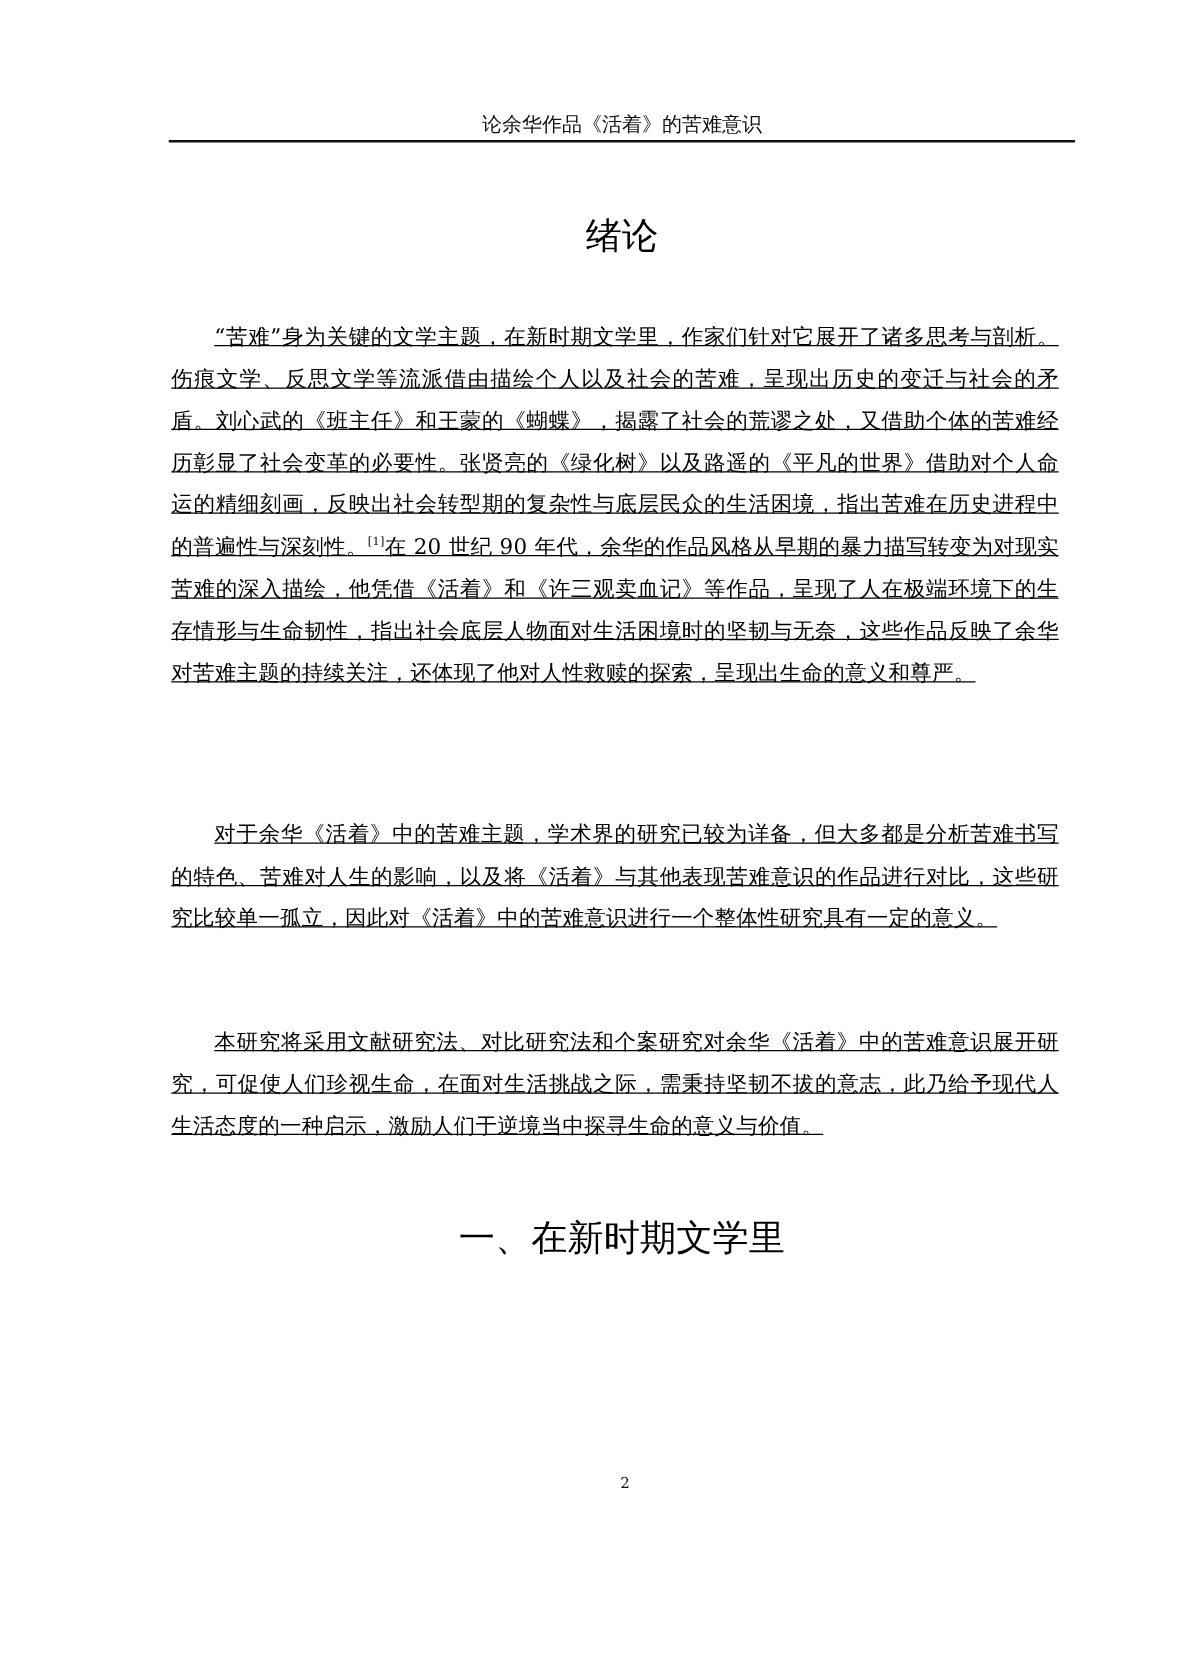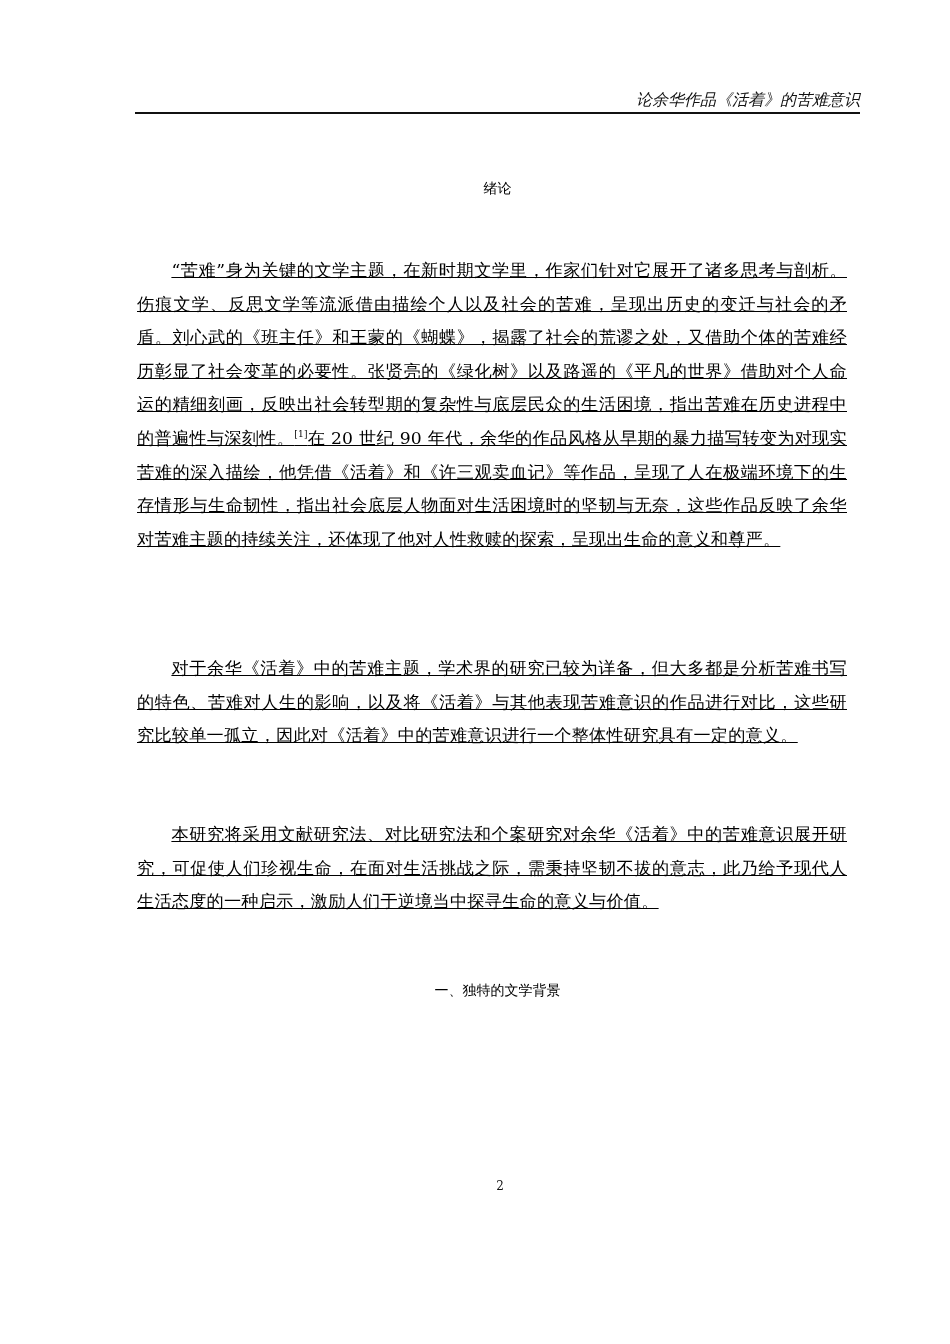--- a/index.html
+++ b/index.html
@@ -1,24 +1,24 @@
 <!DOCTYPE html>
 <html><head>
 <meta charset="utf-8">
 <style>
   html, body { margin: 0; padding: 0; background: #ffffff; }
   body { width: 950px; height: 1344px; position: relative; overflow: hidden;
          font-family: "DejaVu Serif", "Liberation Serif", serif; color: #000; }
   .page { position: absolute; left: 0; top: 0; width: 950px; height: 1344px; background: #fff; }
-  .running-header { position: absolute; left: 135px; width: 725px; top: 90px; text-align: right;
-         font-size: 16px; line-height: 20px; color: #111; font-style: italic; }
+  .running-header { position: absolute; left: 135px; width: 725px; top: 90px; text-align: center;
+         font-size: 16px; line-height: 20px; color: #111; }
   .header-rule { position: absolute; left: 135px; width: 725px; top: 112px; height: 0;
          border-top: 2px solid #111; }
   .heading { position: absolute; left: 135px; width: 725px; text-align: center;
-         font-family: "DejaVu Sans", "Liberation Sans", sans-serif; font-size: 14px; line-height: 28px; color: #000; }
+         font-family: "DejaVu Sans", "Liberation Sans", sans-serif; font-size: 29px; line-height: 28px; color: #000; }
   .h-intro { top: 174px; }
   .h-sec1 { top: 976px; }
   .para { position: absolute; left: 137px; width: 710px; font-size: 17.2px; line-height: 33.6px;
           text-indent: 2em; text-align: justify; margin: 0; letter-spacing: 0.2px; text-decoration: underline; }
   .p1 { top: 254px; }
   .p2 { top: 652px; }
   .p3 { top: 818px; }
   .p4 { top: 1051px; }
   .para sup { font-size: 9px; vertical-align: 7px; line-height: 0; }
   .page-number { position: absolute; left: 440px; width: 120px; top: 1178px; text-align: center;
@@ -33,18 +33,18 @@
   <div class="header-rule"></div>
 
   <div class="heading h-intro">绪论</div>
 
   <p class="para p1"><span>“苦难”身为关键的文学主题，在新时期文学里，作家们针对它展开了诸多思考与剖析。伤痕文学、反思文学等流派借由描绘个人以及社会的苦难，呈现出历史的变迁与社会的矛盾。刘心武的《班主任》和王蒙的《蝴蝶》，揭露了社会的荒谬之处，又借助个体的苦难经历彰显了社会变革的必要性。张贤亮的《绿化树》以及路遥的《平凡的世界》借助对个人命运的精细刻画，反映出社会转型期的复杂性与底层民众的生活困境，指出苦难在历史进程中的普遍性与深刻性。</span><sup>[1]</sup><span>在 20 世纪 90 年代，余华的作品风格从早期的暴力描写转变为对现实苦难的深入描绘，他凭借《活着》和《许三观卖血记》等作品，呈现了人在极端环境下的生存情形与生命韧性，指出社会底层人物面对生活困境时的坚韧与无奈，这些作品反映了余华对苦难主题的持续关注，还体现了他对人性救赎的探索，呈现出生命的意义和尊严。</span></p>
 
   <p class="para p2">对于余华《活着》中的苦难主题，学术界的研究已较为详备，但大多都是分析苦难书写的特色、苦难对人生的影响，以及将《活着》与其他表现苦难意识的作品进行对比，这些研究比较单一孤立，因此对《活着》中的苦难意识进行一个整体性研究具有一定的意义。</p>
 
   <p class="para p3">本研究将采用文献研究法、对比研究法和个案研究对余华《活着》中的苦难意识展开研究，可促使人们珍视生命，在面对生活挑战之际，需秉持坚韧不拔的意志，此乃给予现代人生活态度的一种启示，激励人们于逆境当中探寻生命的意义与价值。</p>
 
-  <div class="heading h-sec1">一、独特的文学背景</div>
+  <div class="heading h-sec1">一、在新时期文学里</div>
 
 
   <div class="page-number">2</div>
 
 </div>
 
 </body></html>

